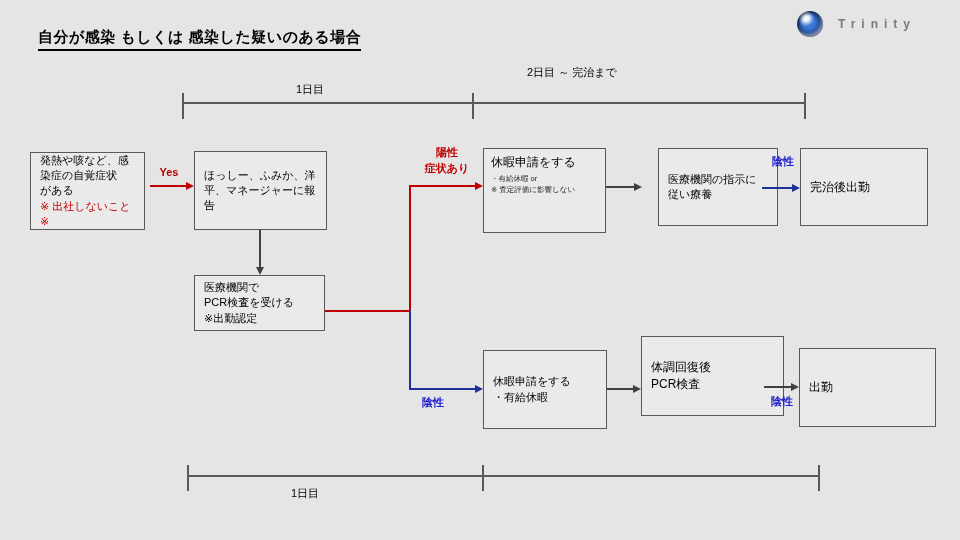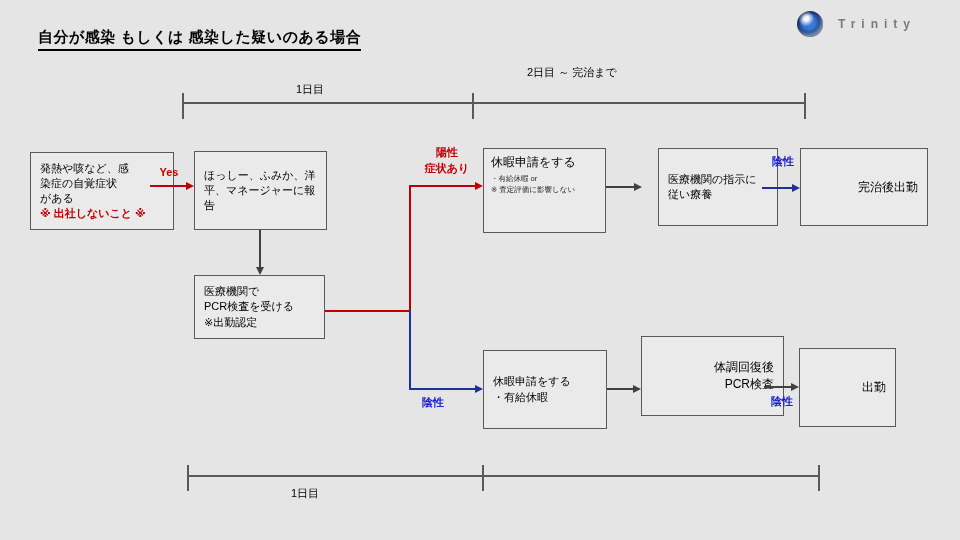--- a/index.html
+++ b/index.html
@@ -29,23 +29,23 @@
   .tl-tick{position:absolute;width:2px;height:26px;background:#595959;}
   .tl-label{position:absolute;font-size:11px;color:#000;text-align:center;}
   .tl-label-left{text-align:left;line-height:1.55;}
   
   .box{
     position:absolute;background:#eaeaea;border:1px solid #595959;box-sizing:border-box;
     font-size:11px;line-height:1.38;padding:7px 9px;color:#000;
     display:flex;flex-direction:column;justify-content:center;
   }
   .box .bl{display:block;}
-  .box.center{text-align:right;font-size:12px;}
+  .box.center{text-align:left;font-size:12px;}
   .box.topalign{justify-content:flex-start;padding:5px 7px;}
-  .warn{color:#c00000;font-weight:bold;}
+  .warn{color:#c00000;font-weight:normal;}
   .leave-title{font-size:12px;display:block;margin-bottom:2px;}
   .leave-sub{font-size:7.5px;line-height:1.55;display:block;color:#222;}
   
   .eh{position:absolute;height:2px;}
   .ev{position:absolute;width:2px;}
   .red{background:#c00000;}
   .navy{background:#1f3099;}
   .gray{background:#404040;}
   .ah-r{position:absolute;width:0;height:0;border-top:4px solid transparent;border-bottom:4px solid transparent;}
   .ah-r.red{background:none;border-left:8px solid #c00000;}
@@ -75,41 +75,41 @@
   <div class="tl-label tl-label-left" style="left:527px;top:64px;width:290px;">
     <span class="bl" style="display:block">2日目 ～ 完治まで</span>
   </div>
 
   <div class="tl-line" style="left:188px;top:475px;width:632px;"></div>
   <div class="tl-tick" style="left:187px;top:465px;"></div>
   <div class="tl-tick" style="left:482px;top:465px;"></div>
   <div class="tl-tick" style="left:818px;top:465px;"></div>
   <div class="tl-label" style="left:255px;top:486px;width:100px;">1日目</div>
 
-  <div class="box" style="left:30px;top:152px;width:144px;height:78px;">
+  <div class="box" style="left:30px;top:152px;width:115px;height:78px;">
     <span class="bl">発熱や咳など、感</span>
     <span class="bl">染症の自覚症状</span>
     <span class="bl">がある</span>
     <span class="bl warn">※ 出社しないこと ※</span>
   </div>
 
   <div class="eh red" style="left:150px;top:185px;width:38px;"></div>
   <div class="ah-r red" style="left:186px;top:182px;"></div>
   <div class="edge-label red-t" style="left:148px;top:165px;width:42px;">Yes</div>
 
   <div class="box" style="left:194px;top:151px;width:133px;height:79px;">
     <span class="bl">ほっしー、ふみか、洋</span>
     <span class="bl">平、マネージャーに報</span>
     <span class="bl">告</span>
   </div>
 
   <div class="ev gray" style="left:259px;top:230px;height:38px;"></div>
   <div class="ah-d gray" style="left:256px;top:267px;"></div>
 
-  <div class="box" style="left:194px;top:275px;width:131px;height:64px;">
+  <div class="box" style="left:194px;top:275px;width:131px;height:56px;">
     <span class="bl">医療機関で</span>
     <span class="bl">PCR検査を受ける</span>
     <span class="bl">※出勤認定</span>
   </div>
 
   <div class="eh red" style="left:325px;top:310px;width:86px;"></div>
   <div class="ev red" style="left:409px;top:185px;height:127px;"></div>
   <div class="eh red" style="left:409px;top:185px;width:66px;"></div>
   <div class="ah-r red" style="left:475px;top:182px;"></div>
   <div class="edge-label red-t" style="left:412px;top:145px;width:70px;">
@@ -153,17 +153,17 @@
 
   <div class="box center" style="left:641px;top:336px;width:143px;height:80px;">
     <span class="bl">体調回復後</span>
     <span class="bl">PCR検査</span>
   </div>
 
   <div class="eh gray" style="left:764px;top:386px;width:28px;"></div>
   <div class="ah-r gray" style="left:791px;top:383px;"></div>
   <div class="edge-label blue-t" style="left:762px;top:394px;width:40px;">陰性</div>
 
-  <div class="box center" style="left:799px;top:348px;width:97px;height:79px;">
+  <div class="box center" style="left:799px;top:348px;width:137px;height:79px;">
     <span class="bl">出勤</span>
   </div>
 
 </div>
 
 </body></html>

